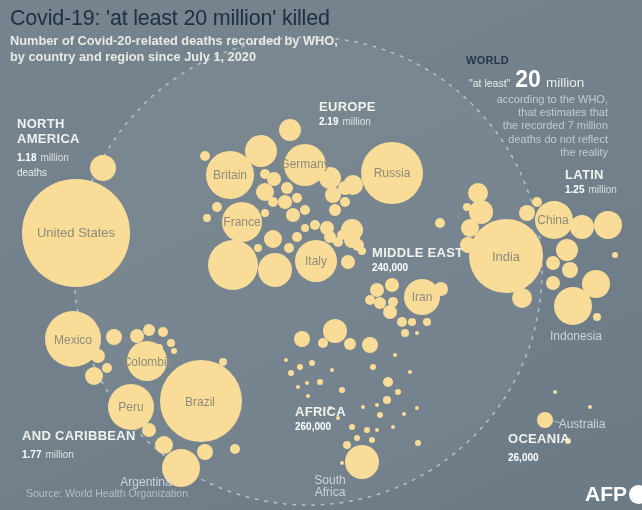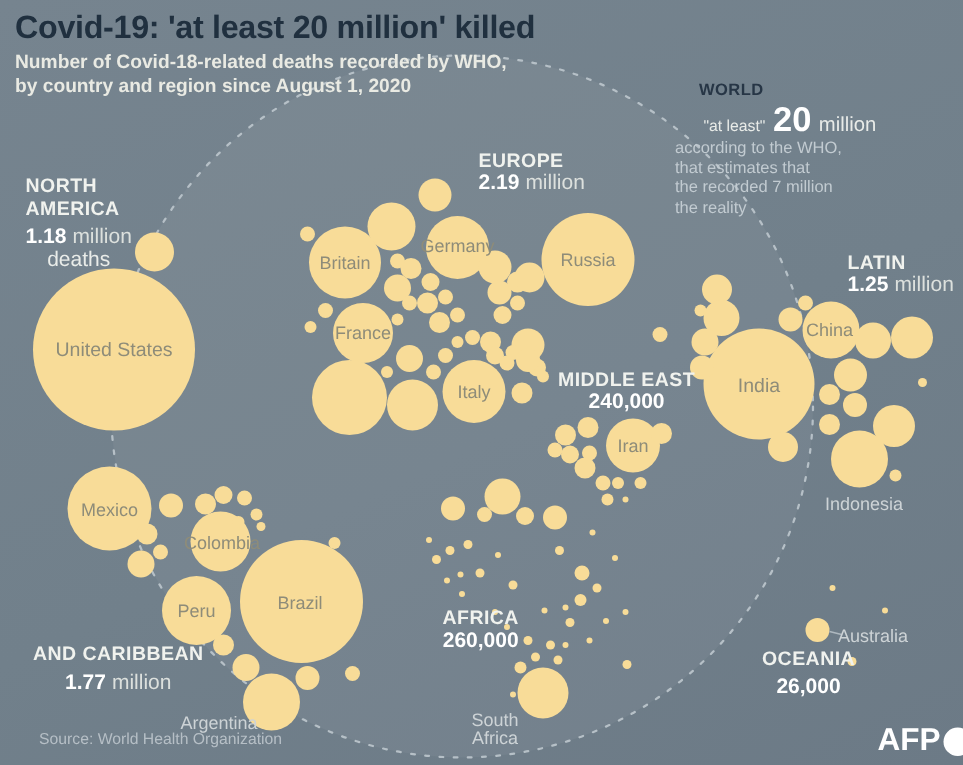--- a/index.html
+++ b/index.html
@@ -14,33 +14,33 @@
     stroke:#b6c0c7;stroke-width:1.5;
     stroke-dasharray:2.5 7;stroke-linecap:round;
   }
   .bubble{fill:#f8dc98;}
   .leader{stroke:#aeb8bf;stroke-width:1;}
   .clabel{font-family:"Liberation Sans",sans-serif;text-anchor:middle;}
   .clabel.dark{fill:#8e8c79;}
   .clabel.light{fill:#cdd3d6;}
 
   .txt{position:absolute;white-space:nowrap;}
-  .title{left:10px;top:6px;font-size:21.5px;font-weight:700;color:#20303f;letter-spacing:-0.2px;}
+  .title{left:10px;top:6px;font-size:21.5px;font-weight:400;color:#20303f;letter-spacing:-0.2px;}
   .subtitle{left:10px;top:33px;font-size:12.8px;font-weight:700;color:#e9eae3;line-height:16px;}
 
   .world-title{left:466px;top:54px;font-size:11px;font-weight:700;color:#273646;letter-spacing:0.3px;text-align:center;}
   .world-value{left:469px;top:66px;display:flex;align-items:baseline;gap:5px;}
   .wq{font-size:10.5px;color:#e8ebe8;}
   .wv{font-size:23px;font-weight:800;color:#ffffff;}
   .wu{font-size:13.5px;color:#e8ebe8;}
-  .world-note{left:450px;top:93px;width:158px;font-size:11px;line-height:13.2px;color:#c2cbd1;white-space:normal;}
+  .world-note{left:450px;top:93px;width:158px;text-align:right;font-size:11px;line-height:13.2px;color:#c2cbd1;white-space:normal;}
 
   .region{position:absolute;}
   .rname{font-size:13px;font-weight:700;color:#f0f2ee;letter-spacing:0.3px;line-height:15px;white-space:nowrap;}
-  .rvalue{font-size:14px;color:#e9ece9;line-height:15px;white-space:nowrap;text-align:center;}
+  .rvalue{font-size:10px;color:#e9ece9;line-height:15px;white-space:nowrap;}
   .rvalue b{font-weight:700;color:#ffffff;}
   .rvalue .unit{margin-left:4px;color:#dce0dd;}
   .vgap{margin-top:4px;}
 
   .source{left:26px;top:487px;font-size:10.5px;color:#b6bfc6;}
   .afp{left:585px;top:482px;display:flex;align-items:center;gap:2px;}
   .afp-text{font-size:21px;font-weight:800;color:#ffffff;}
   .afp-dot{width:19px;height:19px;border-radius:50%;background:#ffffff;}
 </style>
 </head>
@@ -210,34 +210,35 @@
         <text class="clabel dark" font-size="13"><tspan x="506" y="261">India</tspan></text>
         <text class="clabel dark" font-size="12"><tspan x="553" y="224">China</tspan></text>
         <text class="clabel light" font-size="12"><tspan x="576" y="340">Indonesia</tspan></text>
         <text class="clabel light" font-size="12"><tspan x="330" y="484">South</tspan><tspan x="330" y="496">Africa</tspan></text>
         <text class="clabel light" font-size="12"><tspan x="582" y="428">Australia</tspan></text>
       </g>
   </svg>
 
   <div class="txt title">Covid-19: 'at least 20 million' killed</div>
   <div class="txt subtitle">
-    <div>Number of Covid-18-related deaths recorded by WHO,</div>
-    <div>by country and region since August 1, 2020</div>
+    <div>Number of Covid-20-related deaths recorded by WHO,</div>
+    <div>by country and region since July 1, 2020</div>
   </div>
 
   <div class="txt world-title">WORLD</div>
   <div class="txt world-value">
     <span class="wq">"at least"</span>
     <span class="wv">20</span>
     <span class="wu">million</span>
   </div>
   <div class="txt world-note">
     <div>according to the WHO,</div>
     <div>that estimates that</div>
     <div>the recorded 7 million</div>
+    <div>deaths do not reflect</div>
     <div>the reality</div>
   </div>
 
   <div class="region" style="left:17px;top:116px">
     <div class="rname">NORTH</div>
     <div class="rname">AMERICA</div>
     <div class="rvalue vgap"><b>1.18</b><span class="unit">million</span></div>
     <div class="rvalue">deaths</div>
   </div>
 

